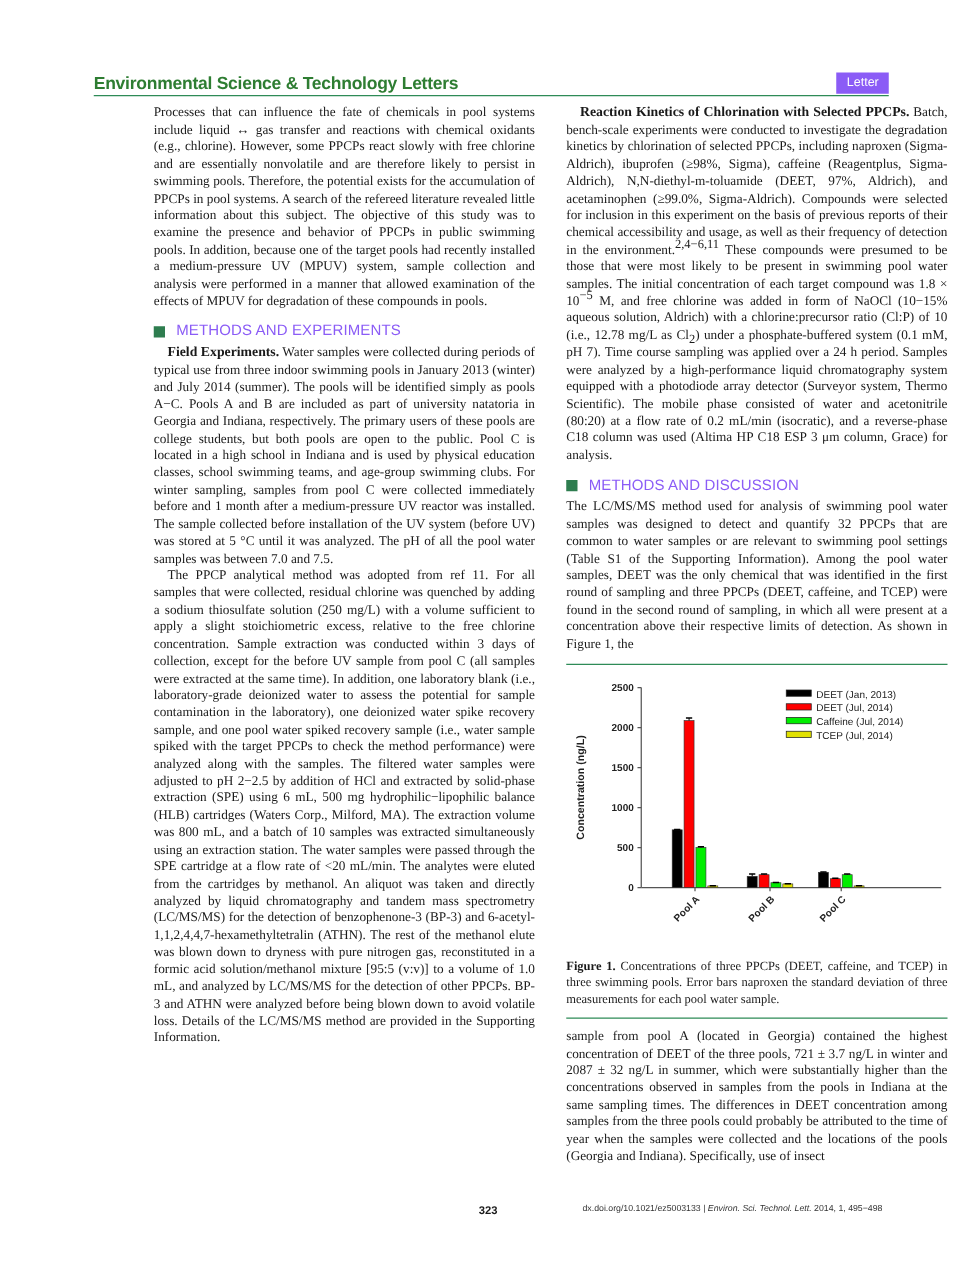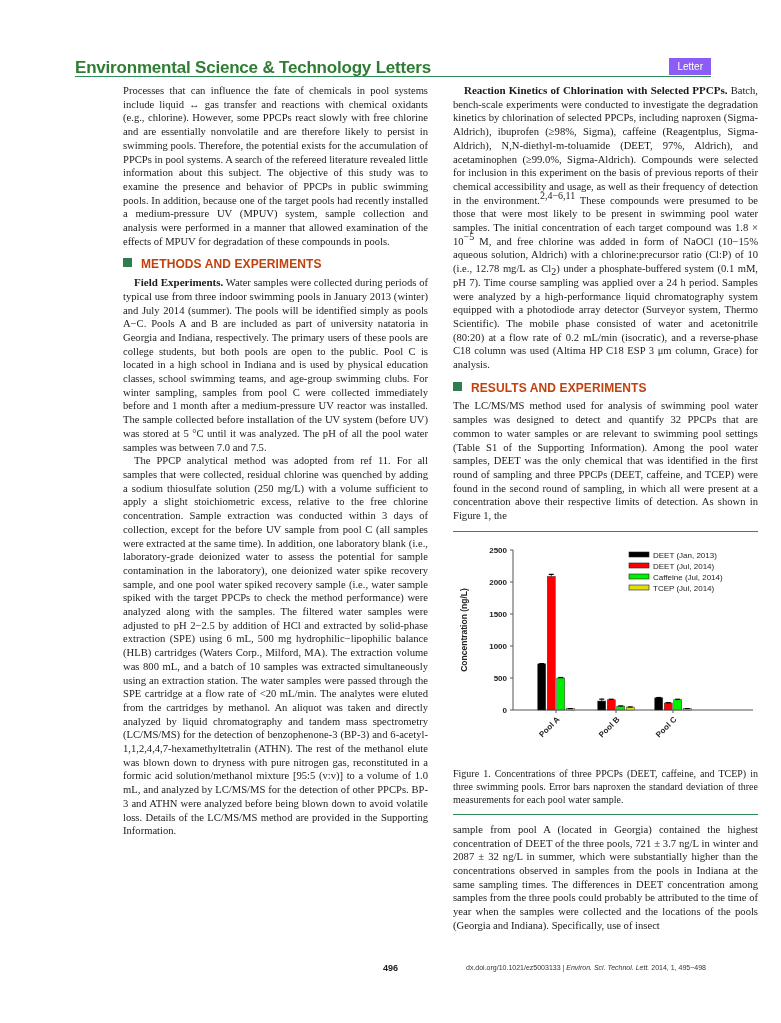--- a/index.html
+++ b/index.html
@@ -1,38 +1,38 @@
 <!DOCTYPE html>
 <html><head>
 <meta charset="utf-8">
 <style>
   html, body { margin: 0; padding: 0; background: #ffffff; }
   body { width: 781px; height: 1023px; position: relative; overflow: hidden;
          font-family: "Liberation Serif", serif; color: #1a1a1a; }
   .header { position: absolute; left: 75px; top: 58px; width: 636px; height: 18px;
             border-bottom: 1.5px solid #2e8b57; }
   .journal-title { position: absolute; left: 0; top: 0; font-family: "Liberation Sans", sans-serif;
-            font-weight: bold; font-size: 17px; color: #2e7d32; letter-spacing: -0.2px; }
+            font-weight: bold; font-size: 14px; color: #2e7d32; letter-spacing: -0.2px; }
   .letter-badge { position: absolute; right: 0; top: 0; height: 17px; padding: 0 8px;
             background: #8b5cf6; color: #fff; font-family: Liberation Sans, sans-serif;
             font-size: 10px; line-height: 17px; }
   .col { position: absolute; width: 305px; font-size: 10.6px; line-height: 13.7px; text-align: justify; margin-left: 48px; }
   .col-left { left: 75px; top: 84px; }
   .col-right { left: 405px; top: 84px; }
   .col p { margin: 0; }
   .indent { text-indent: 11px; }
   .run-in { font-family: Liberation Serif, serif; font-weight: bold; font-size: 11px; }
-  .section-head { font-family: "Liberation Sans", sans-serif; font-size: 12px; color: #c2410c;
-            margin: 10px 0 4px 0; display: flex; letter-spacing: 0.1px; font-weight: bold; }
+  .section-head { font-family: "Liberation Sans", sans-serif; font-size: 12px; color: #8b5cf6;
+            margin: 10px 0 4px 0; display: flex; align-items: center; letter-spacing: 0.1px; }
   .section-head .sq { width: 9px; height: 9px; background: #2e7d4f; margin-right: 9px; display: inline-block; }
   .rule { height: 0; border-top: 1.5px solid #2e8b57; margin: 8px 0; }
   .figure { position: relative; width: 305px; height: 225px; }
   .chart-svg { position: absolute; left: 0; top: 0; }
   .caption { font-size: 10px; line-height: 13px; text-align: justify; margin-top: 2px; }
-  .caption b { font-weight: normal; }
+  .caption b { font-weight: bold; }
   .footer-page { position: absolute; left: 383px; top: 963px; font-family: "Liberation Sans", sans-serif;
             font-weight: bold; font-size: 9px; }
   .footer-doi { position: absolute; left: 466px; top: 964px; font-family: "Liberation Sans", sans-serif;
             font-size: 7px; color: #333; }
   .footer-doi i { font-style: italic; }
   sup, sub { font-size: 10px; line-height: 0; }
 </style>
 </head>
 <body>
 
@@ -48,21 +48,21 @@
     <span>METHODS AND EXPERIMENTS</span>
   </div>
   <p class="indent"><span class="run-in">Field Experiments.</span><span> Water samples were collected during periods of typical use from three indoor swimming pools in January 2013 (winter) and July 2014 (summer). The pools will be identified simply as pools A−C. Pools A and B are included as part of university natatoria in Georgia and Indiana, respectively. The primary users of these pools are college students, but both pools are open to the public. Pool C is located in a high school in Indiana and is used by physical education classes, school swimming teams, and age-group swimming clubs. For winter sampling, samples from pool C were collected immediately before and 1 month after a medium-pressure UV reactor was installed. The sample collected before installation of the UV system (before UV) was stored at 5 °C until it was analyzed. The pH of all the pool water samples was between 7.0 and 7.5.</span></p>
   <p class="indent">The PPCP analytical method was adopted from ref 11. For all samples that were collected, residual chlorine was quenched by adding a sodium thiosulfate solution (250 mg/L) with a volume sufficient to apply a slight stoichiometric excess, relative to the free chlorine concentration. Sample extraction was conducted within 3 days of collection, except for the before UV sample from pool C (all samples were extracted at the same time). In addition, one laboratory blank (i.e., laboratory-grade deionized water to assess the potential for sample contamination in the laboratory), one deionized water spike recovery sample, and one pool water spiked recovery sample (i.e., water sample spiked with the target PPCPs to check the method performance) were analyzed along with the samples. The filtered water samples were adjusted to pH 2−2.5 by addition of HCl and extracted by solid-phase extraction (SPE) using 6 mL, 500 mg hydrophilic−lipophilic balance (HLB) cartridges (Waters Corp., Milford, MA). The extraction volume was 800 mL, and a batch of 10 samples was extracted simultaneously using an extraction station. The water samples were passed through the SPE cartridge at a flow rate of &lt;20 mL/min. The analytes were eluted from the cartridges by methanol. An aliquot was taken and directly analyzed by liquid chromatography and tandem mass spectrometry (LC/MS/MS) for the detection of benzophenone-3 (BP-3) and 6-acetyl-1,1,2,4,4,7-hexamethyltetralin (ATHN). The rest of the methanol elute was blown down to dryness with pure nitrogen gas, reconstituted in a formic acid solution/methanol mixture [95:5 (v:v)] to a volume of 1.0 mL, and analyzed by LC/MS/MS for the detection of other PPCPs. BP-3 and ATHN were analyzed before being blown down to avoid volatile loss. Details of the LC/MS/MS method are provided in the Supporting Information.</p>
 </div>
 
 <div class="col col-right">
   <p class="indent"><span class="run-in">Reaction Kinetics of Chlorination with Selected PPCPs.</span><span> Batch, bench-scale experiments were conducted to investigate the degradation kinetics by chlorination of selected PPCPs, including naproxen (Sigma-Aldrich), ibuprofen (≥98%, Sigma), caffeine (Reagentplus, Sigma-Aldrich), N,N-diethyl-m-toluamide (DEET, 97%, Aldrich), and acetaminophen (≥99.0%, Sigma-Aldrich). Compounds were selected for inclusion in this experiment on the basis of previous reports of their chemical accessibility and usage, as well as their frequency of detection in the environment.</span><sup>2,4−6,11</sup><span> These compounds were presumed to be those that were most likely to be present in swimming pool water samples. The initial concentration of each target compound was 1.8 × 10</span><sup>−5</sup><span> M, and free chlorine was added in form of NaOCl (10−15% aqueous solution, Aldrich) with a chlorine:precursor ratio (Cl:P) of 10 (i.e., 12.78 mg/L as Cl</span><sub>2</sub><span>) under a phosphate-buffered system (0.1 mM, pH 7). Time course sampling was applied over a 24 h period. Samples were analyzed by a high-performance liquid chromatography system equipped with a photodiode array detector (Surveyor system, Thermo Scientific). The mobile phase consisted of water and acetonitrile (80:20) at a flow rate of 0.2 mL/min (isocratic), and a reverse-phase C18 column was used (Altima HP C18 ESP 3 μm column, Grace) for analysis.</span></p>
   <div class="section-head">
     <span class="sq"></span>
-    <span>RESULTS AND EXPERIMENTS</span>
+    <span>METHODS AND DISCUSSION</span>
   </div>
   <p>The LC/MS/MS method used for analysis of swimming pool water samples was designed to detect and quantify 32 PPCPs that are common to water samples or are relevant to swimming pool settings (Table S1 of the Supporting Information). Among the pool water samples, DEET was the only chemical that was identified in the first round of sampling and three PPCPs (DEET, caffeine, and TCEP) were found in the second round of sampling, in which all were present at a concentration above their respective limits of detection. As shown in Figure 1, the</p>
   <div class="rule"></div>
 
   <div class="figure">
     <svg class="chart-svg" id="chart" width="305" height="225">
         <line x1="60" y1="10" x2="60" y2="170" stroke="#555" stroke-width="1"></line>
         <line x1="60" y1="170" x2="300" y2="170" stroke="#555" stroke-width="1"></line>
         <line x1="57" y1="170" x2="60" y2="170" stroke="#555" stroke-width="1"></line>
         <text x="54" y="173" text-anchor="end" font-size="8" font-weight="bold" font-family="Liberation Sans, sans-serif" fill="#222">0</text>
@@ -127,14 +127,14 @@
         <text x="200" y="40" font-size="8" font-family="Liberation Sans, sans-serif" fill="#222">Caffeine (Jul, 2014)</text>
         <rect x="176" y="45" width="20" height="5" fill="#e0e000" stroke="#222" stroke-width="0.6"></rect>
         <text x="200" y="51" font-size="8" font-family="Liberation Sans, sans-serif" fill="#222">TCEP (Jul, 2014)</text>
       </svg>
   </div>
   <div class="caption"><b>Figure 1.</b><span> Concentrations of three PPCPs (DEET, caffeine, and TCEP) in three swimming pools. Error bars naproxen the standard deviation of three measurements for each pool water sample.</span></div>
   <div class="rule"></div>
   <p>sample from pool A (located in Georgia) contained the highest concentration of DEET of the three pools, 721 ± 3.7 ng/L in winter and 2087 ± 32 ng/L in summer, which were substantially higher than the concentrations observed in samples from the pools in Indiana at the same sampling times. The differences in DEET concentration among samples from the three pools could probably be attributed to the time of year when the samples were collected and the locations of the pools (Georgia and Indiana). Specifically, use of insect</p>
 </div>
 
-<div class="footer-page">496</div>
+<div class="footer-page">323</div>
 <div class="footer-doi"><span>dx.doi.org/10.1021/ez5003133 | </span><i>Environ. Sci. Technol. Lett.</i><span> 2014, 1, 495−498</span></div>
 
 </body></html>

